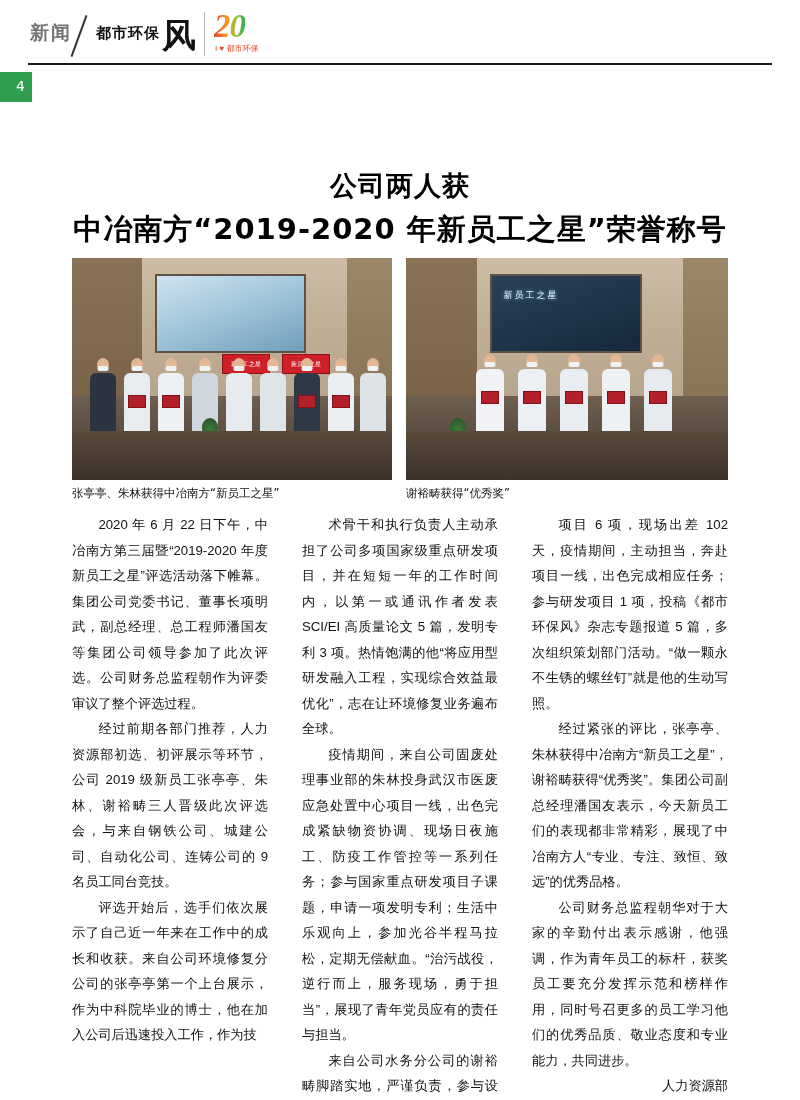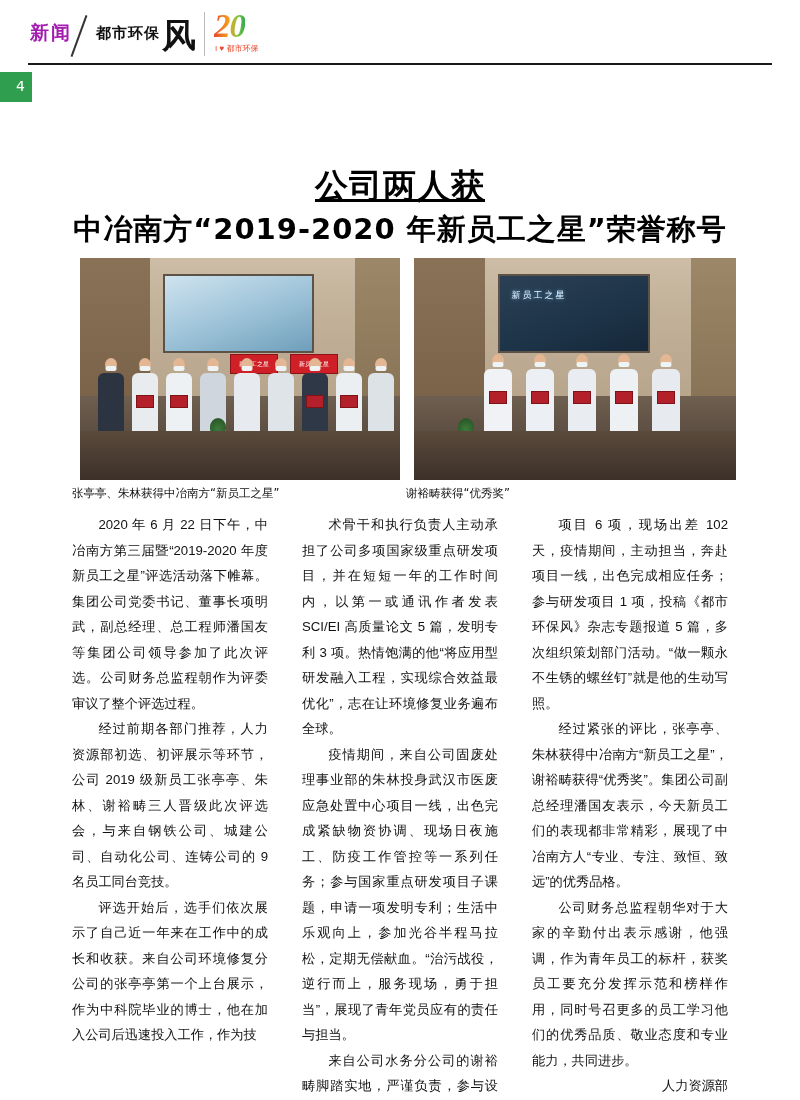--- a/index.html
+++ b/index.html
@@ -33,21 +33,21 @@
     background: #1a1a1a;
   }
   .section-title {
     position: absolute;
     left: 30px;
     top: 20px;
     font-size: 19px;
     font-weight: bold;
     letter-spacing: 2px;
     font-family: "DejaVu Sans", "Liberation Sans", sans-serif;
-    color: #a21caf;
+    color: #737373;
   }
   .header-slash {
     position: absolute;
     left: 78px;
     top: 14px;
     width: 2px;
     height: 44px;
     background: #333;
     transform: rotate(20deg);
   }
@@ -137,37 +137,35 @@
     position: absolute;
     left: 60px;
     top: 165px;
     width: 680px;
     text-align: center;
     font-family: "DejaVu Sans", "Liberation Sans", sans-serif;
     font-weight: bold;
     color: #000;
   }
   .headline .l1 {
-    font-size: 33px;
+    font-size: 27px;
     line-height: 42px;
     letter-spacing: 1px;
-    text-decoration: underline;
   }
   .headline .l2 {
     font-size: 29px;
     line-height: 44px;
     letter-spacing: 1px;
   }
 
   
   .photo {
     position: absolute;
     overflow: hidden;
     background: #0f766e;
-    margin-left: 8px;
   }
   .photo-left  { left: 72px;  top: 258px; width: 320px; height: 222px; }
   .photo-right { left: 406px; top: 258px; width: 322px; height: 222px; }
 
   .caption {
     position: absolute;
     font-size: 11.5px;
     font-family: "DejaVu Sans", "Liberation Sans", sans-serif;
     color: #111;
     white-space: nowrap;

